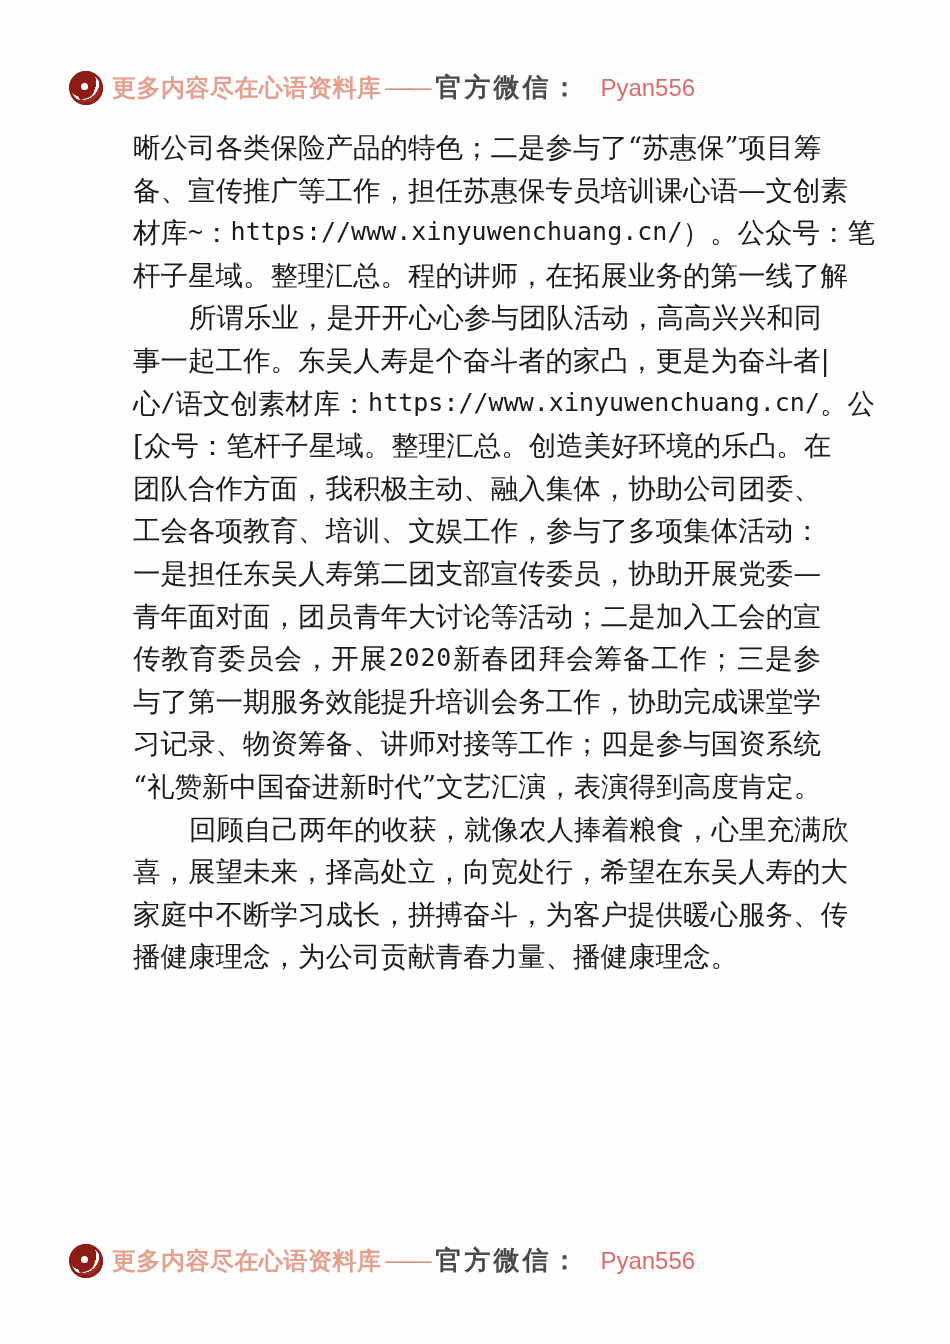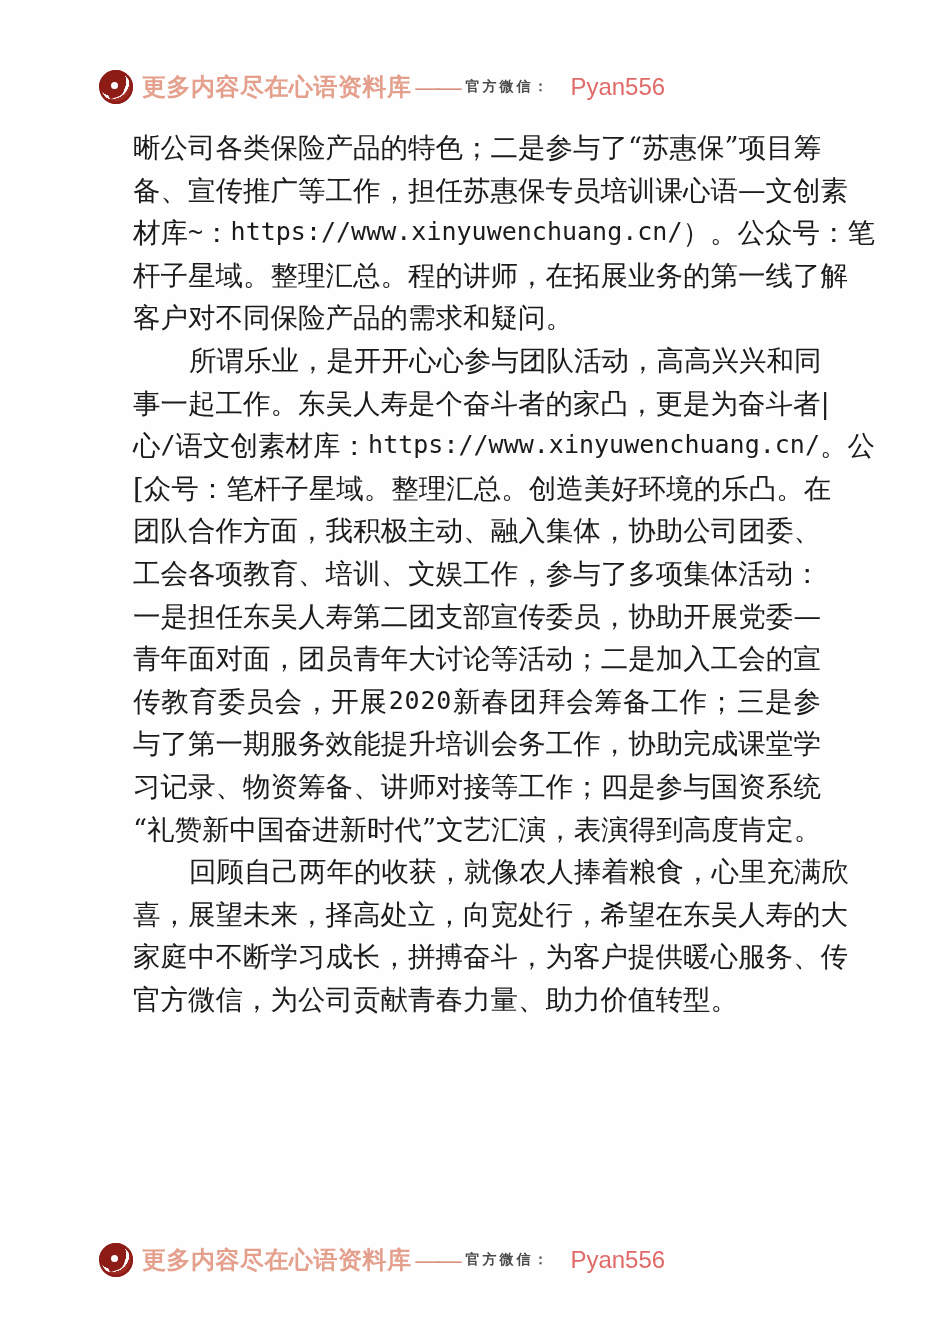--- a/index.html
+++ b/index.html
@@ -74,21 +74,21 @@
   .wm-dash {
     color: #d9907c;
     font-size: 24px;
     font-weight: 700;
     letter-spacing: -2px;
   }
   .wm-text-sub {
     color: #4a4a4a;
     font-family: "DejaVu Serif", "Liberation Serif", serif;
     font-weight: 700;
-    font-size: 14px;
+    font-size: 26px;
     letter-spacing: 3px;
     margin-left: 2px;
     text-align: right;
   }
   .wm-handle {
     color: #e06a68;
     font-family: "Liberation Sans", sans-serif;
     font-size: 24px;
     letter-spacing: 0px;
     margin-left: 16px;
@@ -259,21 +259,20 @@
         <span>展</span>
         <span>业</span>
         <span>务</span>
         <span>的</span>
         <span>第</span>
         <span>一</span>
         <span>线</span>
         <span>了</span>
         <span>解</span>
       </div>
-    <div class="tline">客户对不同保险产品的需求和疑问。</div>
     <div class="tline just indent">
         <span>所</span>
         <span>谓</span>
         <span>乐</span>
         <span>业</span>
         <span>，</span>
         <span>是</span>
         <span>开</span>
         <span>开</span>
         <span>心</span>
@@ -689,21 +688,21 @@
         <span>户</span>
         <span>提</span>
         <span>供</span>
         <span>暖</span>
         <span>心</span>
         <span>服</span>
         <span>务</span>
         <span>、</span>
         <span>传</span>
       </div>
-    <div class="tline">官方微信，为公司贡献青春力量、助力价值转型。</div>
+    <div class="tline">播健康理念，为公司贡献青春力量、播健康理念。</div>
   </div>
 
   <div class="watermark footer">
     <div class="wm-logo"></div>
     <span class="wm-text-main">更多内容尽在心语资料库</span>
     <span class="wm-dash">——</span>
     <span class="wm-text-sub">官方微信：</span>
     <span class="wm-handle">Pyan556</span>
   </div>
 

